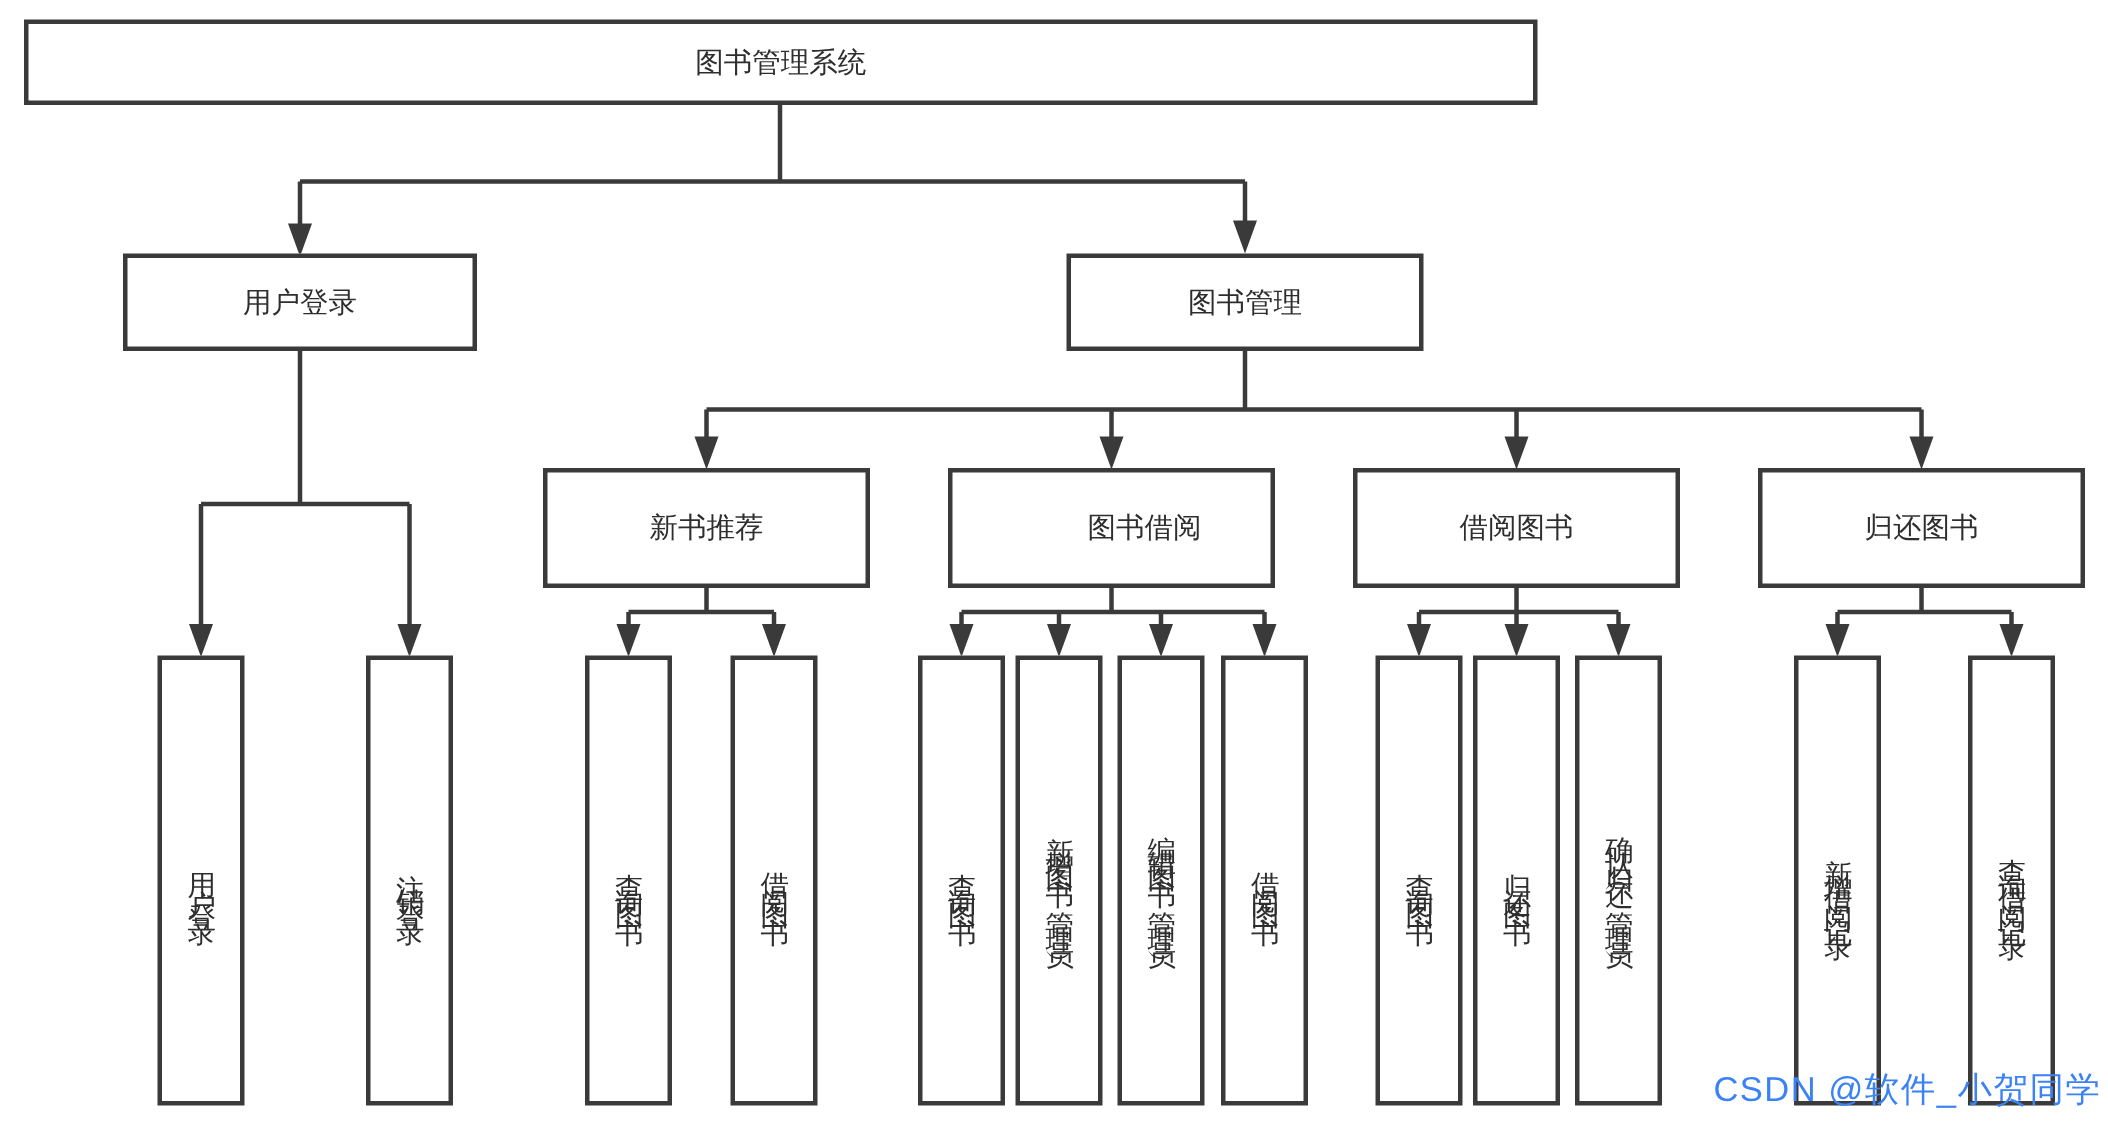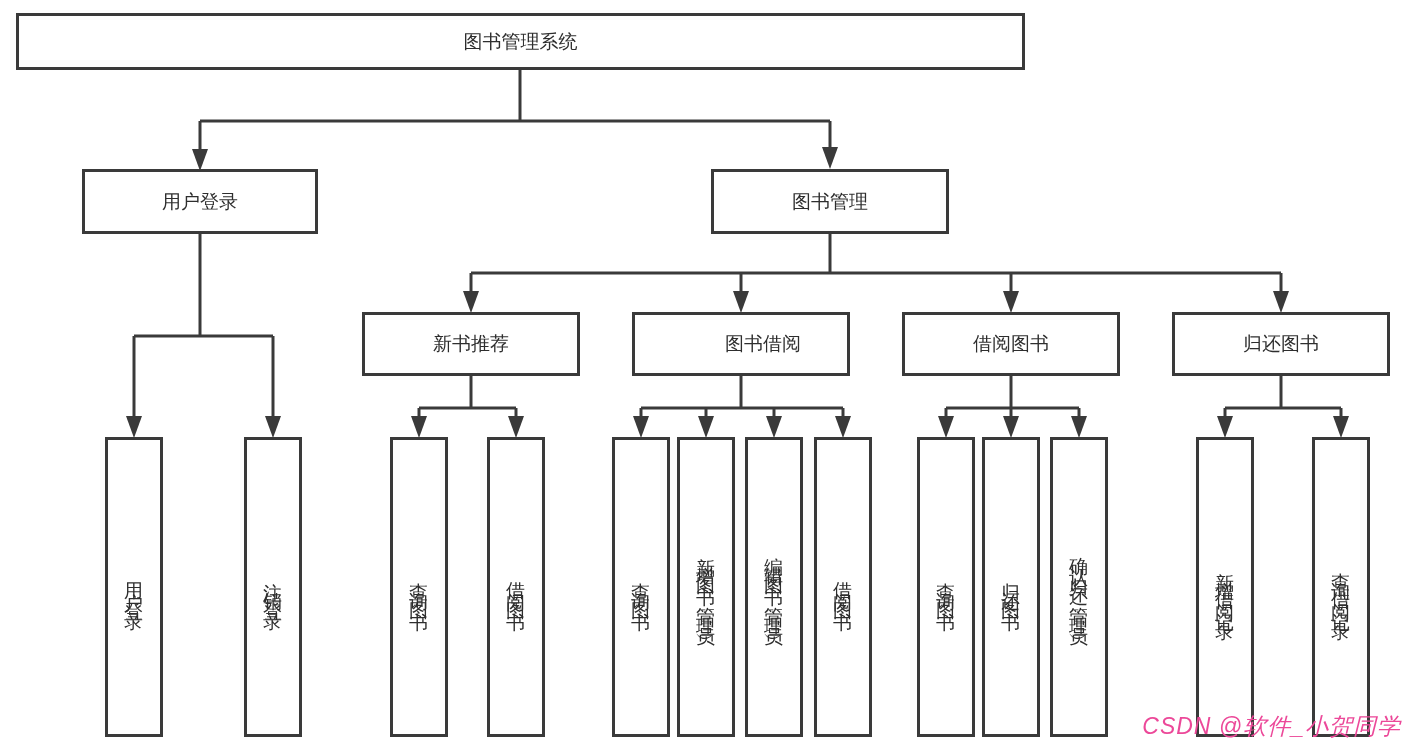--- a/index.html
+++ b/index.html
@@ -42,21 +42,21 @@
     display: flex;
     align-items: center;
     justify-content: center;
     font-size: 19px;
     z-index: 2;
     text-align: center;
   }
   .box.root    { left: 16px;  top: 13px;  width: 1009px; height: 57px; }
   .box.lvl2-a  { left: 82px;  top: 169px; width: 236px;  height: 65px; }
   .box.lvl2-b  { left: 711px; top: 169px; width: 238px;  height: 65px; }
-  .box.lvl3    { top: 312px;  height: 64px; width: 218px; font-family: Liberation Serif, serif; }
+  .box.lvl3    { top: 312px;  height: 80px; width: 218px; font-family: Liberation Serif, serif; }
   .box.l3-1 { left: 362px; }
   .box.l3-2 { left: 632px; padding-left: 44px; }
   .box.l3-3 { left: 902px; }
   .box.l3-4 { left: 1172px; }
   .box.leaf {
     top: 437px;
     height: 300px;
     width: 58px;
   }
   .box.leaf span {
@@ -77,25 +77,24 @@
   .lf-9  { left: 917px; }
   .lf-10 { left: 982px; }
   .lf-11 { left: 1050px; }
   .lf-12 { left: 1196px; }
   .lf-13 { left: 1312px; }
   .watermark {
     position: absolute;
     right: 4px;
     bottom: 5px;
     font-size: 23px;
-    color: #ec4899;
+    color: #3b82f6;
     z-index: 3;
     letter-spacing: 1px;
     white-space: nowrap;
-    font-style: italic;
   }
 </style>
 </head>
 <body>
 
 <div class="canvas">
 
   <svg class="connectors" viewBox="0 0 1405 747" aria-hidden="true">
 
     <path class="line" d="M520 70 V121"></path>

